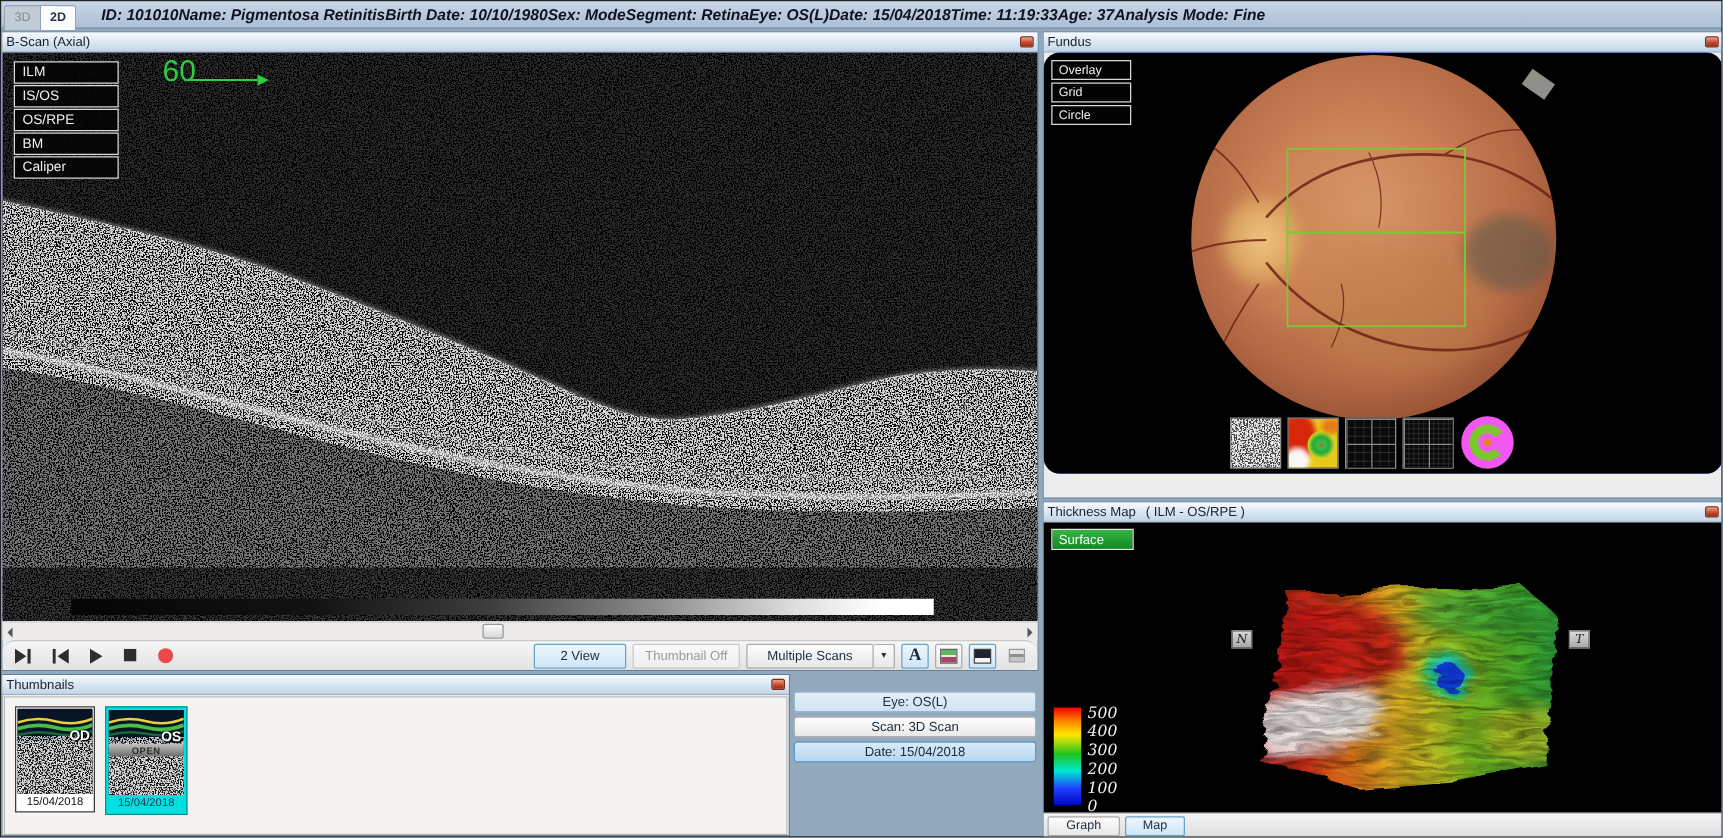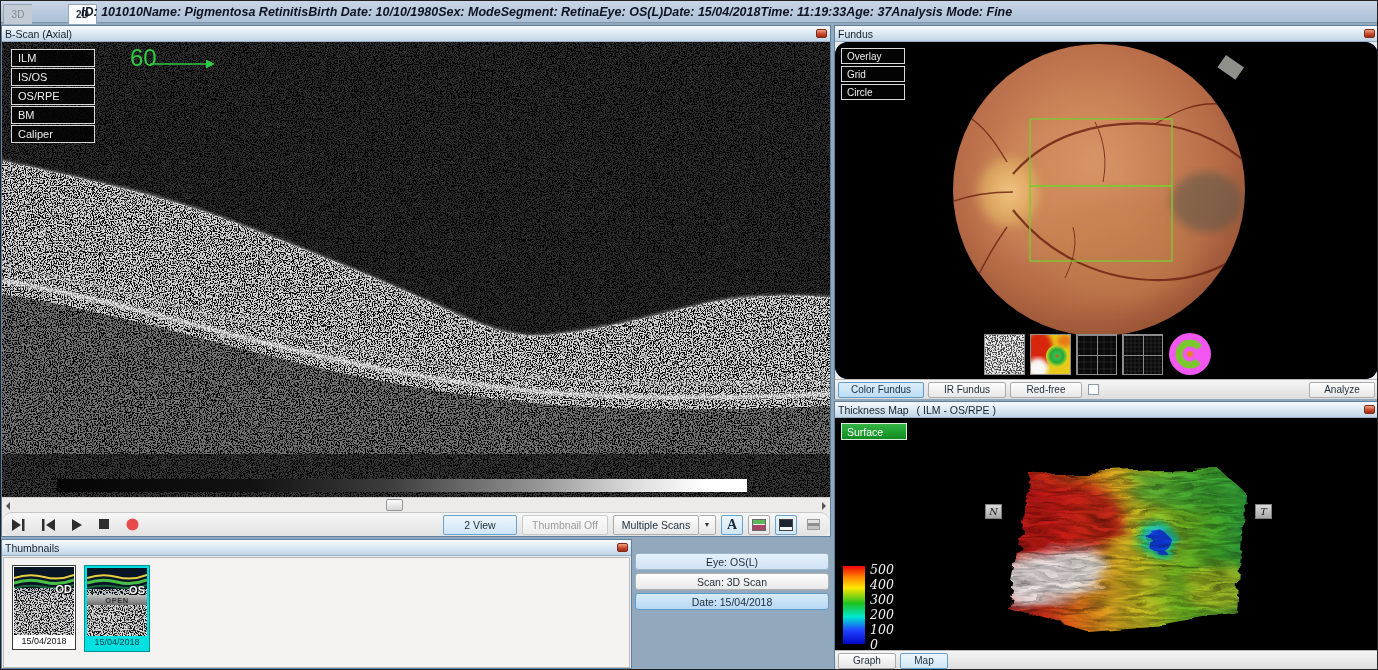--- a/index.html
+++ b/index.html
@@ -3,21 +3,21 @@
 <meta charset="utf-8">
 <style>
   * { box-sizing: border-box; margin: 0; padding: 0; }
   html,body { width:1378px; height:670px; }
   body { font-family:"Liberation Sans", sans-serif; background:#8fa6ba; overflow:hidden; }
   .window { position:relative; width:1378px; height:670px; background:#92a9bd; border:1px solid #222; overflow:hidden; }
 
   
   .topbar { position:absolute; left:0; top:0; width:1378px; height:22px;
     background:linear-gradient(#c9d6e6,#abbfd6); border-bottom:1px solid #7e94ab; }
-  .tabs { position:absolute; left:2px; top:3px; display:flex;gap:36px; }
+  .tabs { position:absolute; left:2px; top:3px; display:flex; }
   .tab { width:29px; height:20px; font-size:10px; display:flex; align-items:center; justify-content:center;
     border:1px solid #93a5b8; border-bottom:none; color:#7c8struct severe; }
   .tab-3d { background:#c3cbd5; color:#7e8a99; border-right:none; border-radius:2px 0 0 0; }
   .tab-2d { background:#fafcfe; color:#2b3442; font-weight:bold; border-radius:0 2px 0 0; }
   .patient-bar { position:absolute; left:80px; top:0; right:4px; height:22px; display:flex; align-items:center;
     font-size:12.5px; font-weight:bold; color:#0d1320; white-space:nowrap; overflow:hidden;font-style:italic; }
 
   
   .panel { position:absolute; border:1px solid #5f7f9e; background:#ececec; }
   .title-bar { height:16px; background:linear-gradient(#f8fbfe,#d8e6f2 55%,#c2d5e7);
@@ -49,21 +49,21 @@
   .pb-group { display:flex; gap:16px; align-items:center; margin-left:4px; }
   .right-group { margin-left:auto; display:flex; gap:5px; align-items:center; }
   .btn { font-size:10.5px; color:#1c2c3a; display:flex; align-items:center; justify-content:center;
     border-radius:2px; font-family:"Liberation Sans",sans-serif; }
   .btn-active { border:1px solid #66a3cc; background:linear-gradient(#eef6fd,#cfe6f6); }
   .btn-plain { border:1px solid #ababab; background:linear-gradient(#fdfdfd,#e7e7e7); }
   .btn-2view { width:74px; height:20px; }
   .btn-thumboff { width:86px; height:20px; border:1px solid #c9c9c9;
     background:linear-gradient(#fbfbfb,#ededed); color:#9b9b9b; }
   .dropdown { display:flex; }
-  .dd-main { width:86px; height:20px; }
+  .dd-main { width:102px; height:20px; }
   .dd-arrow { width:17px; height:20px; border-left:none !important; font-size:7px; color:#333; }
   .icon-btn { width:22px; height:20px; }
   .a-glyph { font-family:"Liberation Serif",serif; font-size:14px; font-weight:bold; color:#16283a; }
   .palette-glyph { width:14px; height:12px; border:1px solid #666;
     background:linear-gradient(#5cb85c 0 44%,#eaeaea 44% 54%,#a94468 54% 100%); }
   .contrast-glyph { width:14px; height:12px; border:1px solid #444;
     background:linear-gradient(#1b2430 0 68%,#f5f5f5 68% 100%); }
   .gray-glyph { width:13px; height:11px; border:1px solid #9a9a9a;
     background:linear-gradient(#e3e3e3 0 32%,#8f8f8f 32% 62%,#c4c4c4 62% 100%); }
 
@@ -420,28 +420,20 @@
               <path d="M20.5,0 V41 M0,20.5 H41 M0.5,0.5 H40.5 V40.5 H0.5 Z" fill="none"></path>
             </g>
         </svg>
         <svg class="fthumb fthumb-donut" width="44" height="44">
           <circle cx="22" cy="22" r="21" fill="#f257f2"></circle>
           <circle cx="22" cy="22" r="11" fill="none" stroke="#7ac82d" stroke-width="7" stroke-dasharray="54 16" stroke-dashoffset="-8"></circle>
           <circle cx="22" cy="22" r="5" fill="#f257f2"></circle>
           <circle cx="22" cy="22" r="3" fill="#e88020"></circle>
         </svg>
       </div>
-    </div>
-    <div class="fundus-toolbar">
-      <button class="btn mode-btn mode-color">Color Fundus</button>
-      <button class="btn btn-plain mode-btn mode-ir">IR Fundus</button>
-      <button class="btn btn-plain mode-btn mode-red">Red-free</button>
-      <span class="fcheckbox"></span>
-      <span class="spacer"></span>
-      <button class="btn btn-plain analyze-btn">Analyze</button>
     </div>
   </div>
 
   <div class="panel thickness-panel">
     <div class="title-bar">
       <span class="title-text">
         <span>Thickness Map</span>
         <span>( ILM - OS/RPE )</span>
       </span>
       <span class="min-icon"></span>

